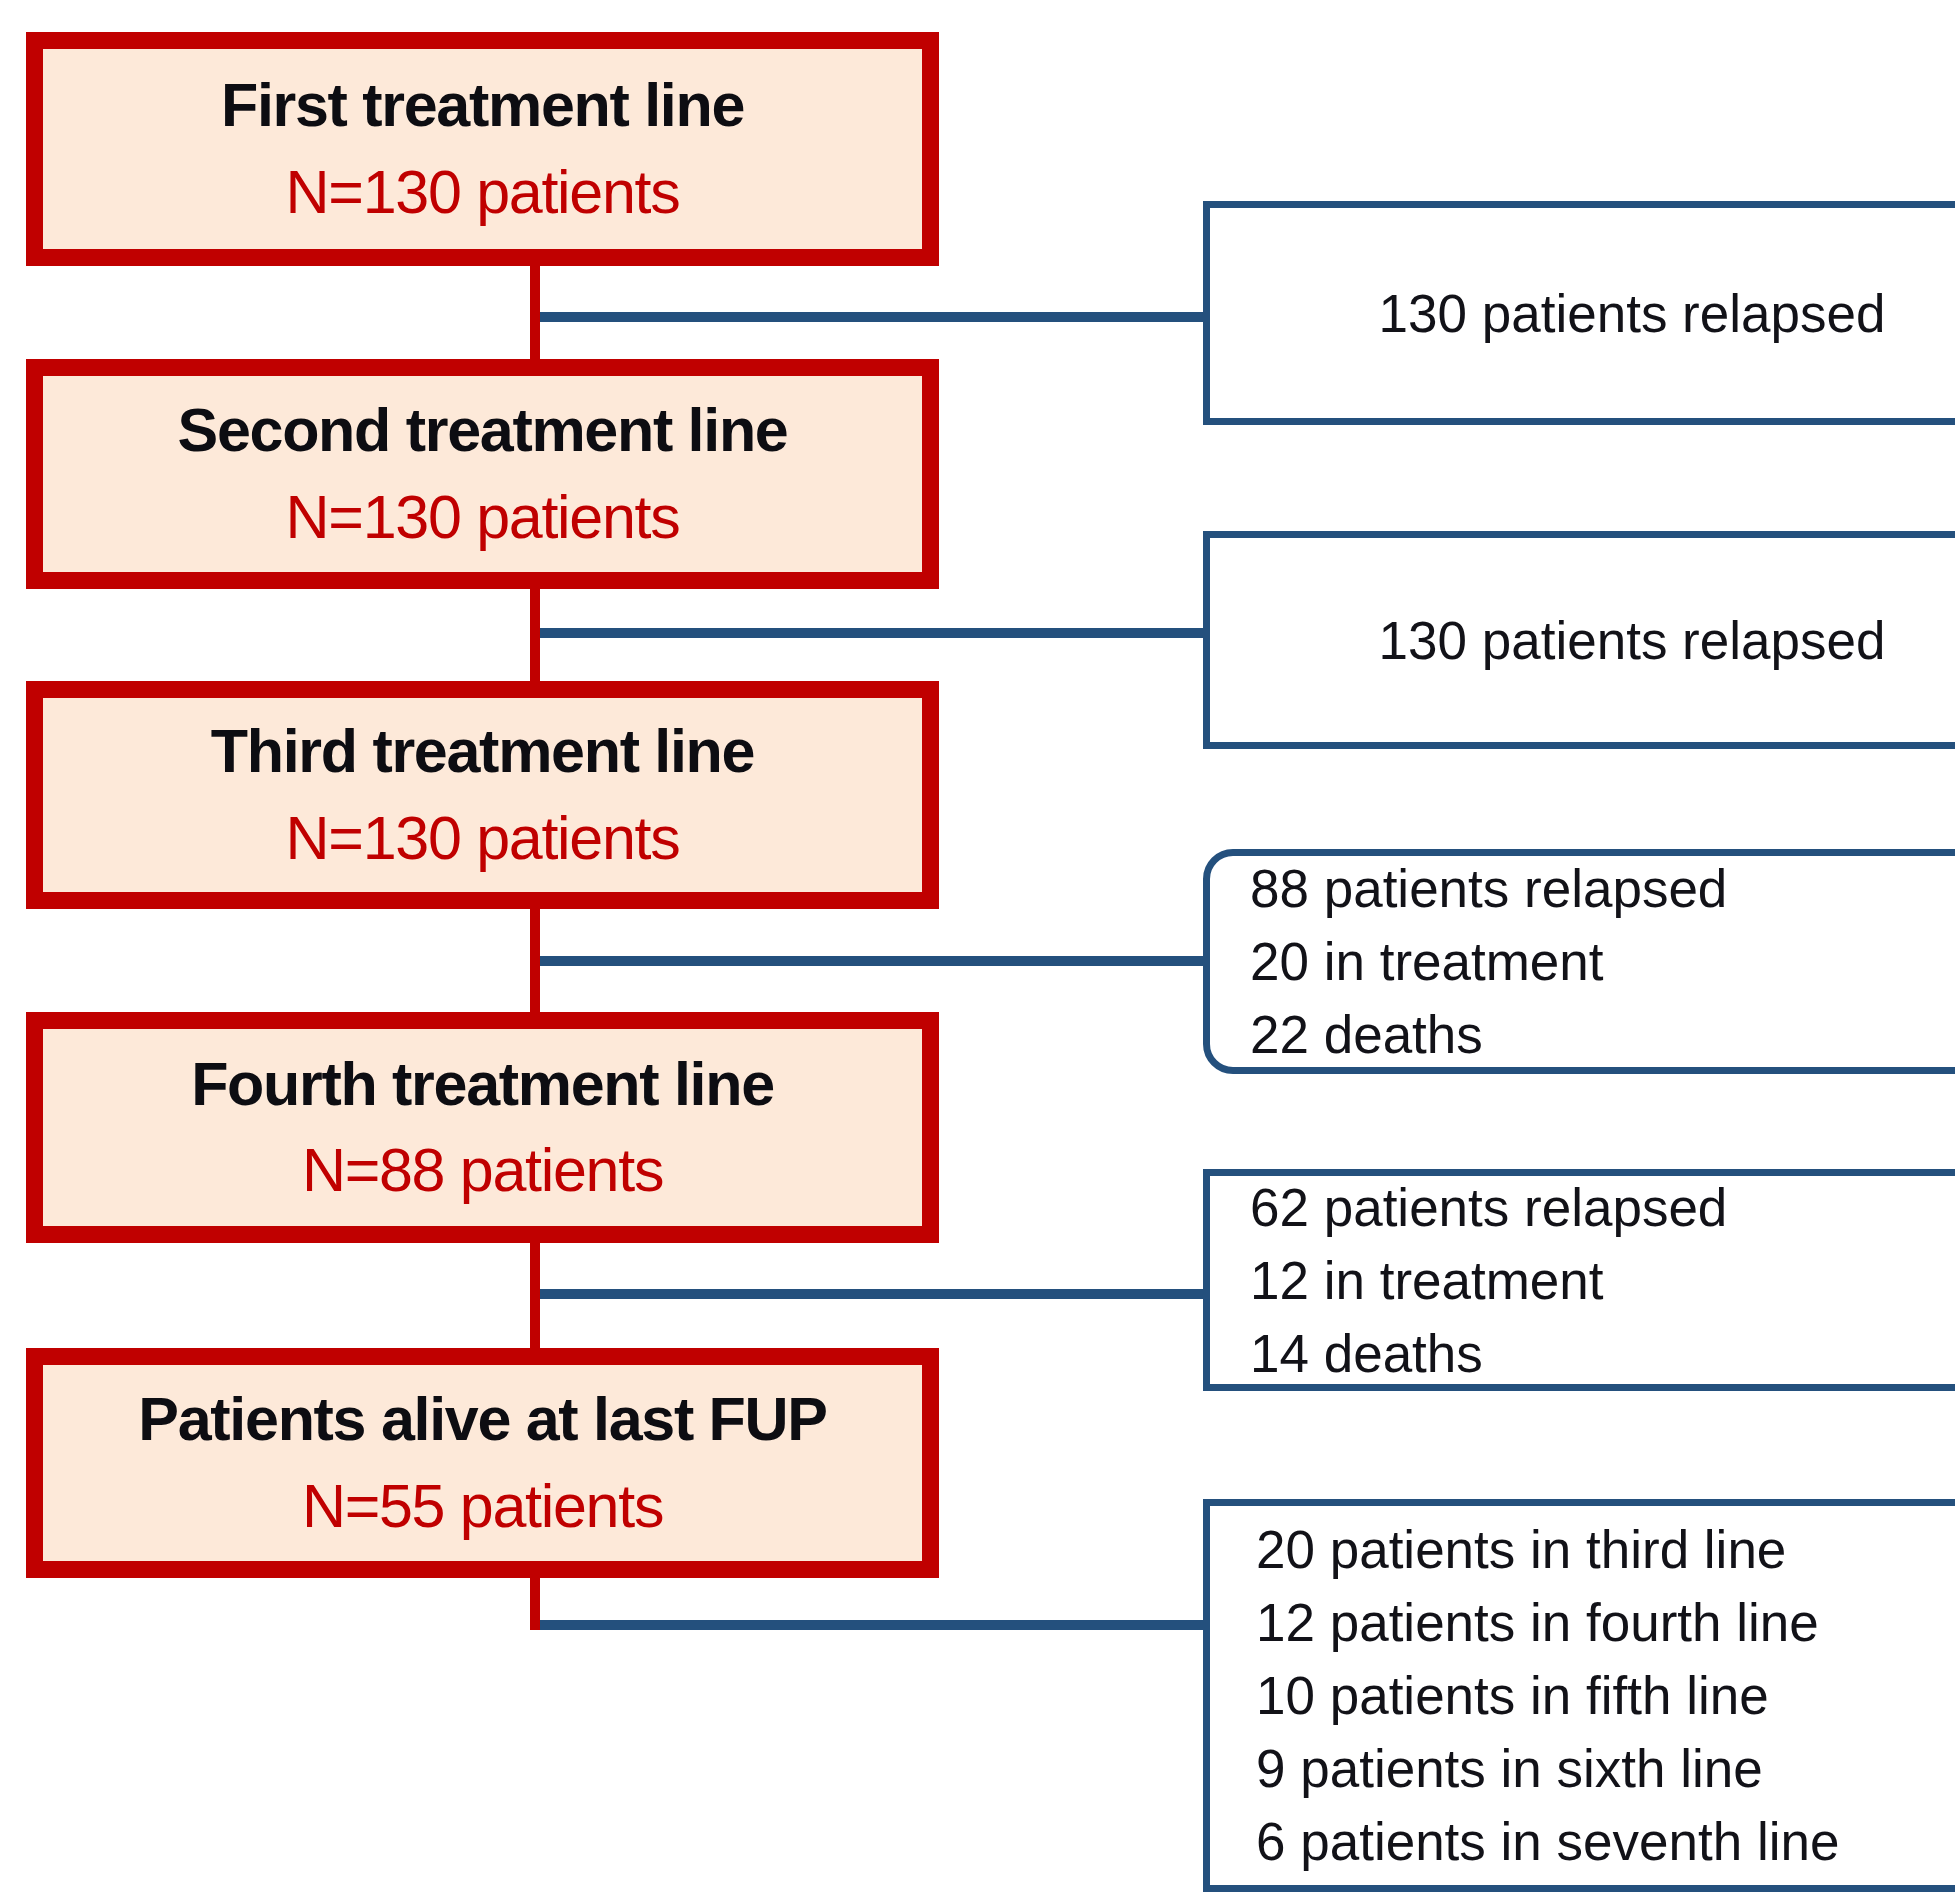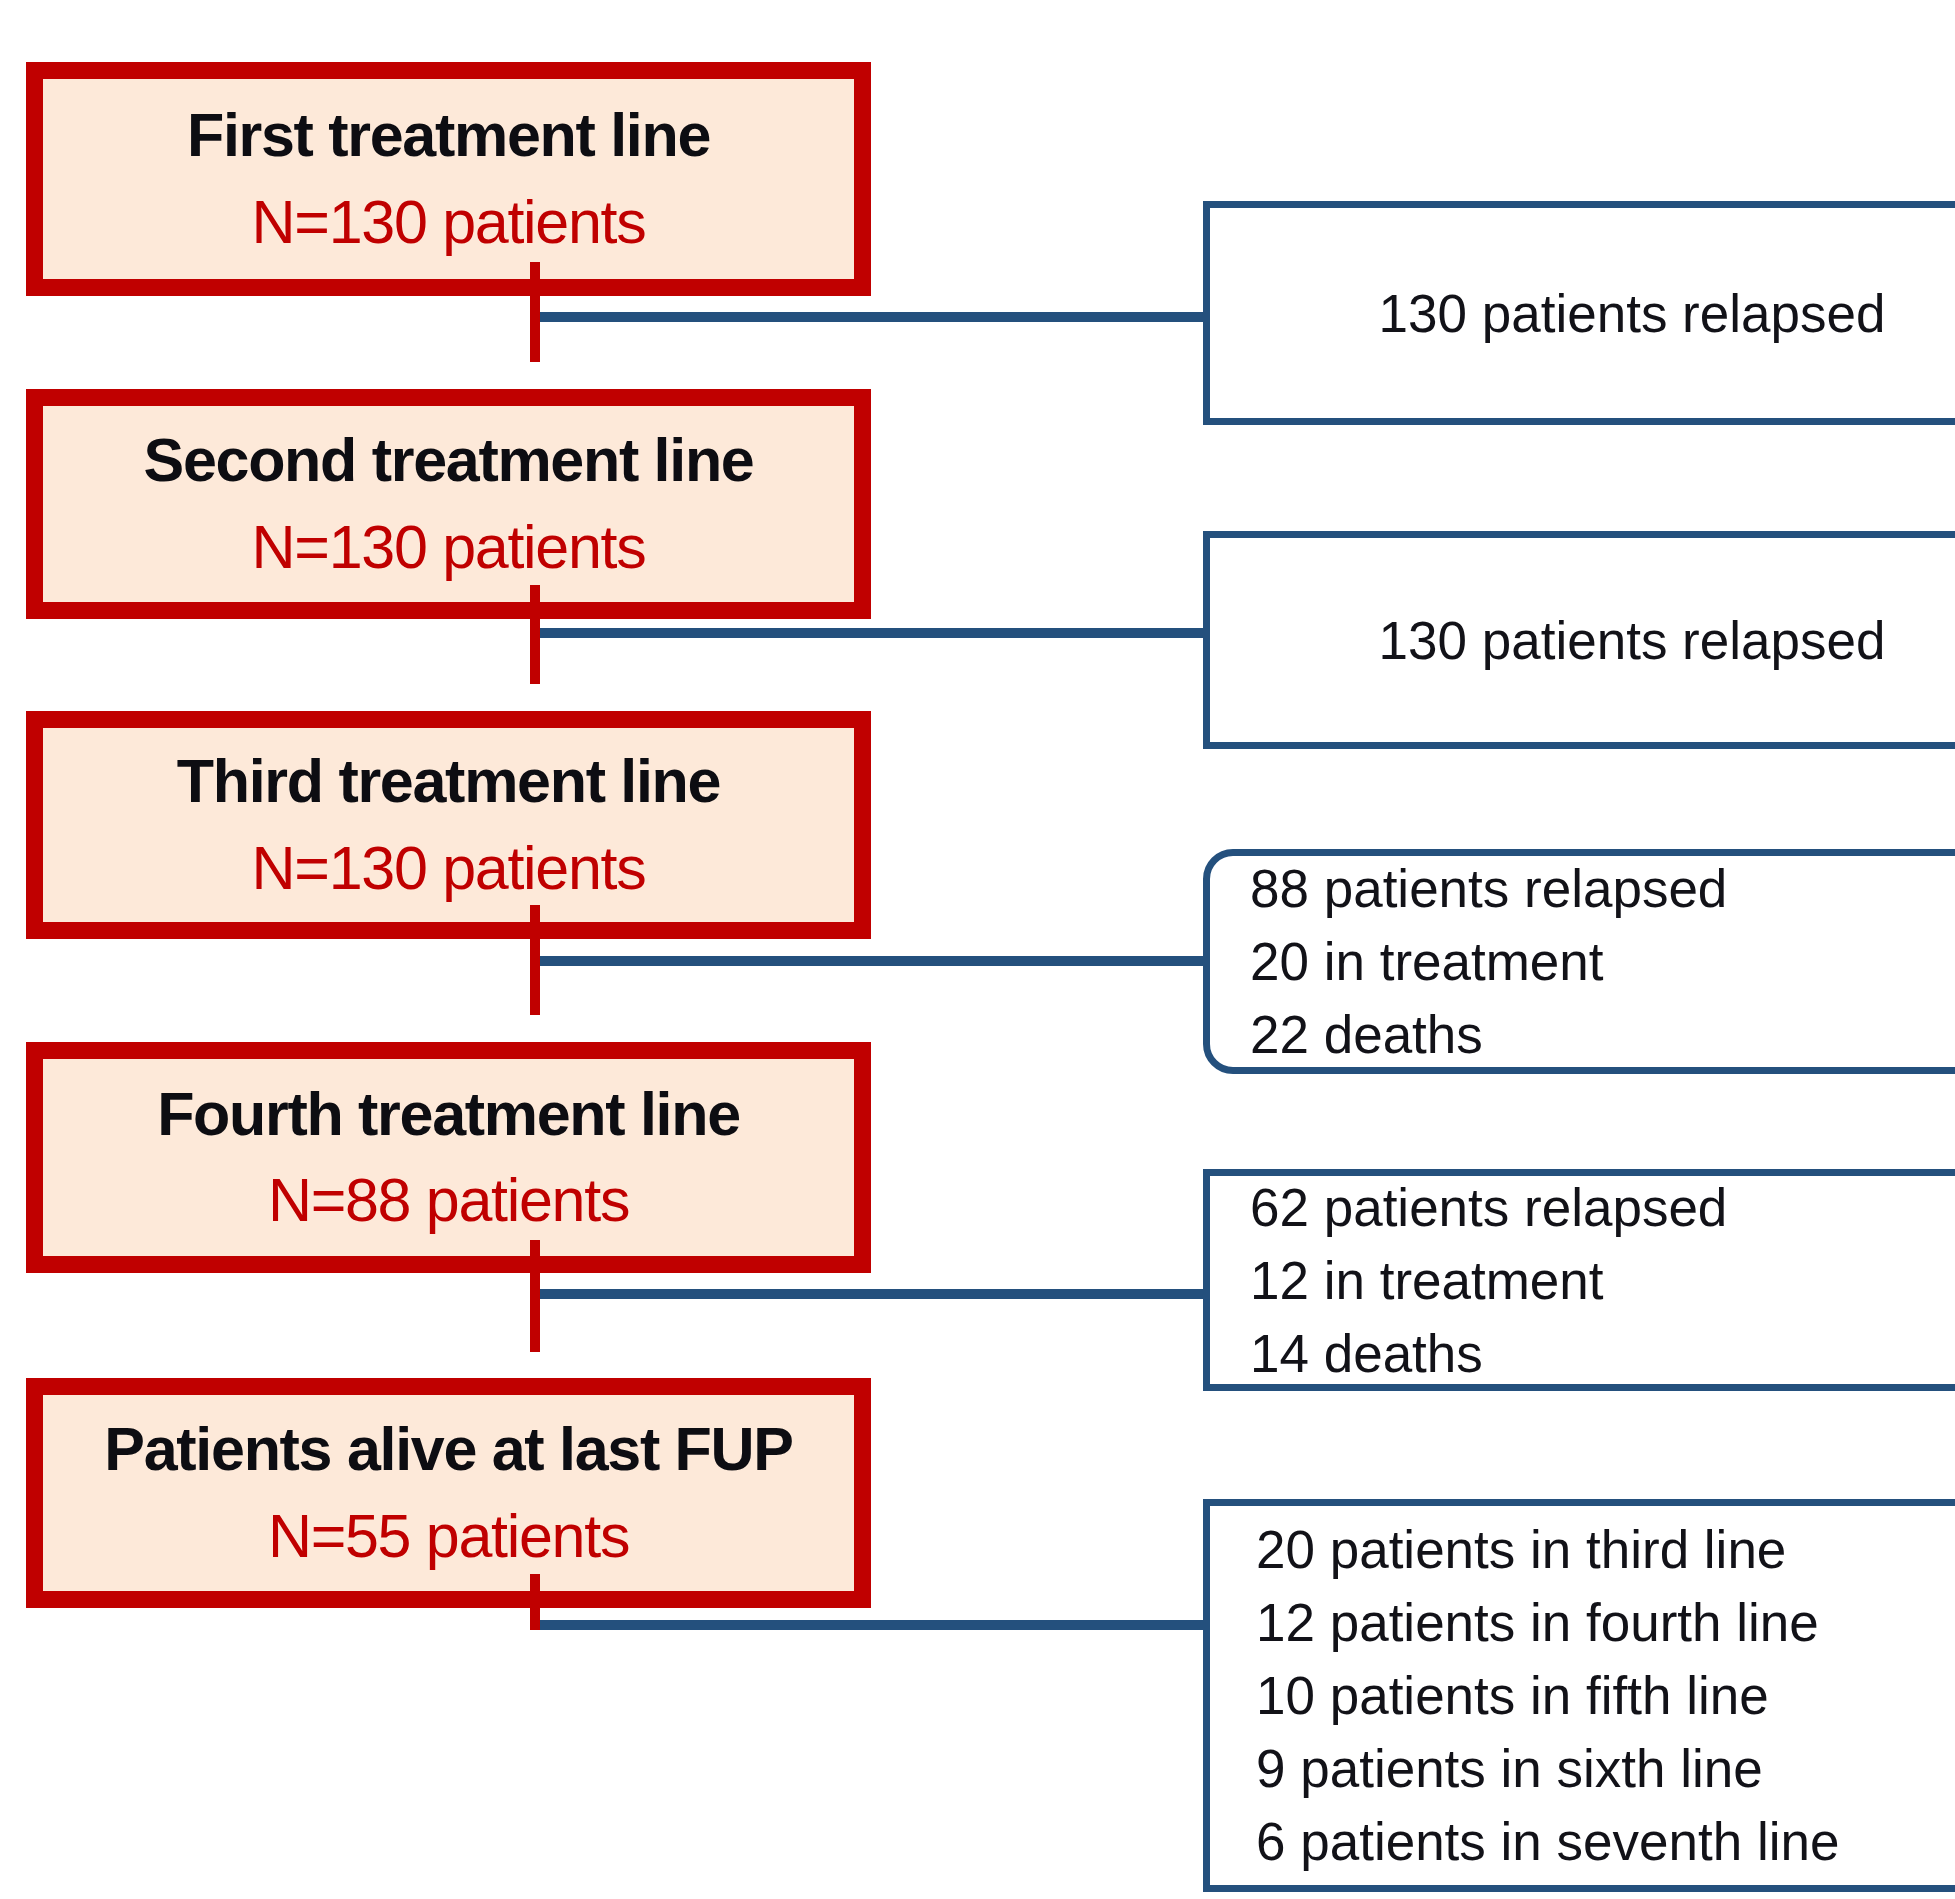--- a/index.html
+++ b/index.html
@@ -13,31 +13,30 @@
     height: 1899px;
     background: #ffffff;
     font-family: "Liberation Sans", sans-serif;
     overflow: hidden;
   }
 
   
   .mbox {
     position: absolute;
     left: 26px;
-    width: 845px;
+    width: 913px;
     box-sizing: border-box;
     background: #FDE9D9;
     border: 17.5px solid #C00000;
     display: flex;
     flex-direction: column;
     align-items: center;
     justify-content: center;
     gap: 19.4px;
     text-align: center;
-    margin-top: 30px;
   }
   .mtitle {
     font-size: 61px;
     font-weight: bold;
     color: #0d0d12;
     letter-spacing: -1.3px;
     line-height: 1.1;
     white-space: nowrap;
   }
   .mcount {

